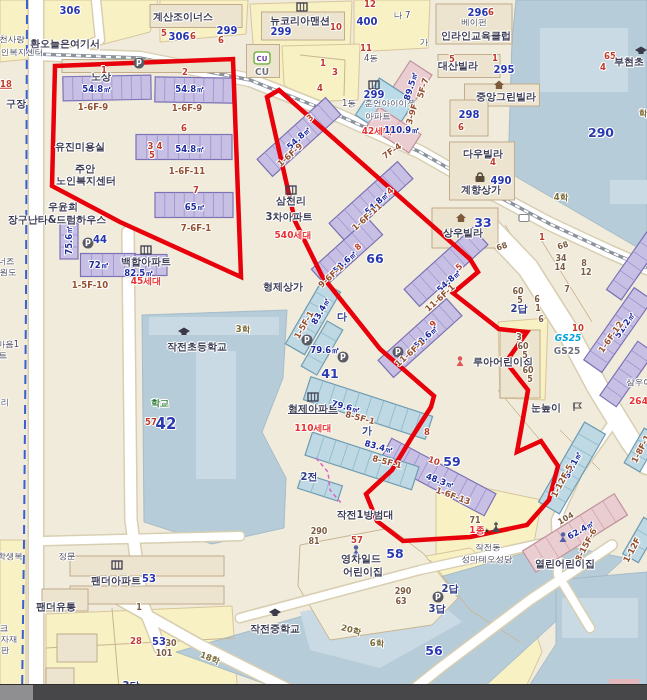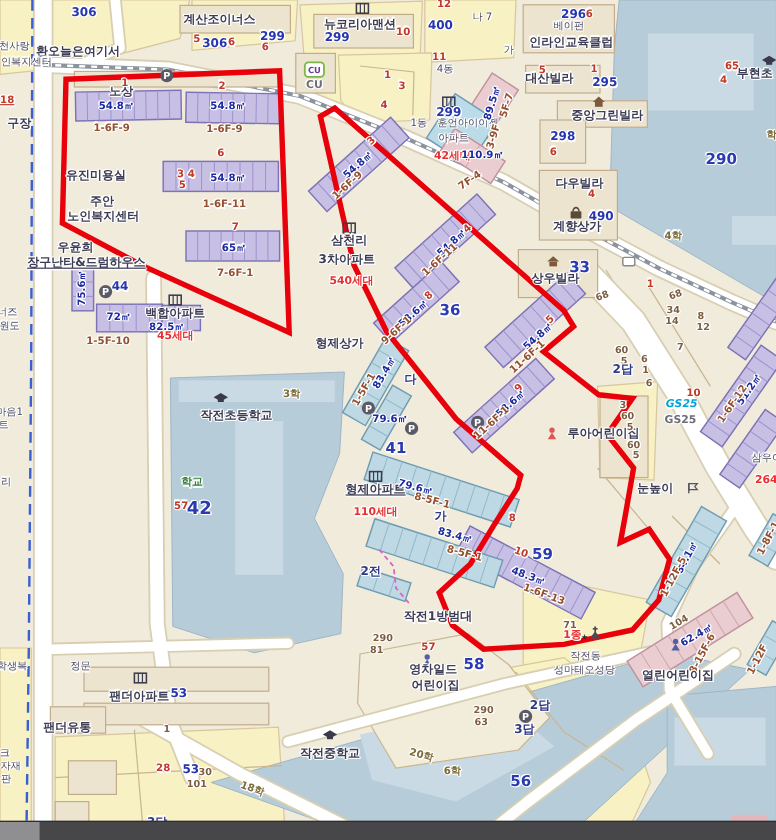--- a/index.html
+++ b/index.html
@@ -512,42 +512,42 @@
       <div class="lbl red-num" style="left: 155px; top: 146px; transform: translate(-50%, -50%) rotate(0deg);">3 4</div>
       <div class="lbl red-num" style="left: 152px; top: 155px; transform: translate(-50%, -50%) rotate(0deg);">5</div>
       <div class="lbl navy-sm" style="left: 190px; top: 149px; transform: translate(-50%, -50%) rotate(0deg);">54.8㎡</div>
       <div class="lbl code" style="left: 187px; top: 171px; transform: translate(-50%, -50%) rotate(0deg);">1-6F-11</div>
       <div class="lbl place" style="left: 85px; top: 169px; transform: translate(-50%, -50%) rotate(0deg);">주안</div>
       <div class="lbl place" style="left: 86px; top: 181px; transform: translate(-50%, -50%) rotate(0deg);">노인복지센터</div>
       <div class="lbl red-num" style="left: 196px; top: 190px; transform: translate(-50%, -50%) rotate(0deg);">7</div>
       <div class="lbl navy-sm" style="left: 195px; top: 207px; transform: translate(-50%, -50%) rotate(0deg);">65㎡</div>
       <div class="lbl code" style="left: 196px; top: 228px; transform: translate(-50%, -50%) rotate(0deg);">7-6F-1</div>
       <div class="lbl place" style="left: 63px; top: 207px; transform: translate(-50%, -50%) rotate(0deg);">우윤희</div>
-      <div class="lbl place" style="left: 72px; top: 220px; transform: translate(-50%, -50%) rotate(0deg); text-decoration: underline;">장구난타&amp;드럼하우스</div>
+      <div class="lbl place" style="left: 57px; top: 220px; transform: translate(-50%, -50%) rotate(0deg);">장구난타&amp;드럼하우스</div>
       <div class="lbl navy-sm" style="left: 69px; top: 240px; transform: translate(-50%, -50%) rotate(-90deg);">75.6㎡</div>
       <div class="lbl navy-md" style="left: 100px; top: 240px; transform: translate(-50%, -50%) rotate(0deg);">44</div>
       <div class="lbl navy-sm" style="left: 99px; top: 265px; transform: translate(-50%, -50%) rotate(0deg);">72㎡</div>
       <div class="lbl place" style="left: 146px; top: 262px; transform: translate(-50%, -50%) rotate(0deg);">백합아파트</div>
       <div class="lbl navy-sm" style="left: 139px; top: 273px; transform: translate(-50%, -50%) rotate(0deg);">82.5㎡</div>
       <div class="lbl code" style="left: 90px; top: 285px; transform: translate(-50%, -50%) rotate(0deg);">1-5F-10</div>
       <div class="lbl sedae" style="left: 146px; top: 281px; transform: translate(-50%, -50%) rotate(0deg);">45세대</div>
       <div class="lbl place-sm" style="left: 6px; top: 261px; transform: translate(-50%, -50%) rotate(0deg);">너즈</div>
       <div class="lbl place-sm" style="left: 8px; top: 272px; transform: translate(-50%, -50%) rotate(0deg);">원도</div>
       <div class="lbl place" style="left: 291px; top: 201px; transform: translate(-50%, -50%) rotate(0deg);">삼천리</div>
       <div class="lbl place" style="left: 289px; top: 217px; transform: translate(-50%, -50%) rotate(0deg);">3차아파트</div>
       <div class="lbl sedae" style="left: 293px; top: 235px; transform: translate(-50%, -50%) rotate(0deg);">540세대</div>
       <div class="lbl red-num" style="left: 310px; top: 118px; transform: translate(-50%, -50%) rotate(-42deg);">3</div>
       <div class="lbl navy-sm" style="left: 299px; top: 138px; transform: translate(-50%, -50%) rotate(-42deg);">54.8㎡</div>
       <div class="lbl code" style="left: 290px; top: 155px; transform: translate(-50%, -50%) rotate(-42deg);">1-6F-9</div>
       <div class="lbl red-num" style="left: 390px; top: 191px; transform: translate(-50%, -50%) rotate(-42deg);">4</div>
       <div class="lbl navy-sm" style="left: 377px; top: 203px; transform: translate(-50%, -50%) rotate(-42deg);">54.8㎡</div>
       <div class="lbl code" style="left: 367px; top: 217px; transform: translate(-50%, -50%) rotate(-42deg);">1-6F-11</div>
       <div class="lbl red-num" style="left: 358px; top: 247px; transform: translate(-50%, -50%) rotate(-42deg);">8</div>
       <div class="lbl navy-sm" style="left: 345px; top: 262px; transform: translate(-50%, -50%) rotate(-42deg);">58.6㎡</div>
-      <div class="lbl bignum" style="left: 375px; top: 259px; transform: translate(-50%, -50%) rotate(0deg);">36</div>
+      <div class="lbl bignum" style="left: 375px; top: 259px; transform: translate(-50%, -50%) rotate(0deg);">66</div>
       <div class="lbl code" style="left: 331px; top: 276px; transform: translate(-50%, -50%) rotate(-42deg);">9-6F-1</div>
       <div class="lbl red-num" style="left: 459px; top: 267px; transform: translate(-50%, -50%) rotate(-42deg);">5</div>
       <div class="lbl navy-sm" style="left: 449px; top: 281px; transform: translate(-50%, -50%) rotate(-42deg);">54.8㎡</div>
       <div class="lbl code" style="left: 440px; top: 298px; transform: translate(-50%, -50%) rotate(-42deg);">11-6F-1</div>
       <div class="lbl red-num" style="left: 433px; top: 324px; transform: translate(-50%, -50%) rotate(-42deg);">9</div>
       <div class="lbl navy-sm" style="left: 426px; top: 337px; transform: translate(-50%, -50%) rotate(-42deg);">58.6㎡</div>
       <div class="lbl code" style="left: 410px; top: 353px; transform: translate(-50%, -50%) rotate(-42deg);">11-6F-1</div>
       <div class="lbl place" style="left: 483px; top: 154px; transform: translate(-50%, -50%) rotate(0deg);">다우빌라</div>
       <div class="lbl red-num" style="left: 493px; top: 162px; transform: translate(-50%, -50%) rotate(0deg);">4</div>
       <div class="lbl place" style="left: 481px; top: 190px; transform: translate(-50%, -50%) rotate(0deg);">계향상가</div>

